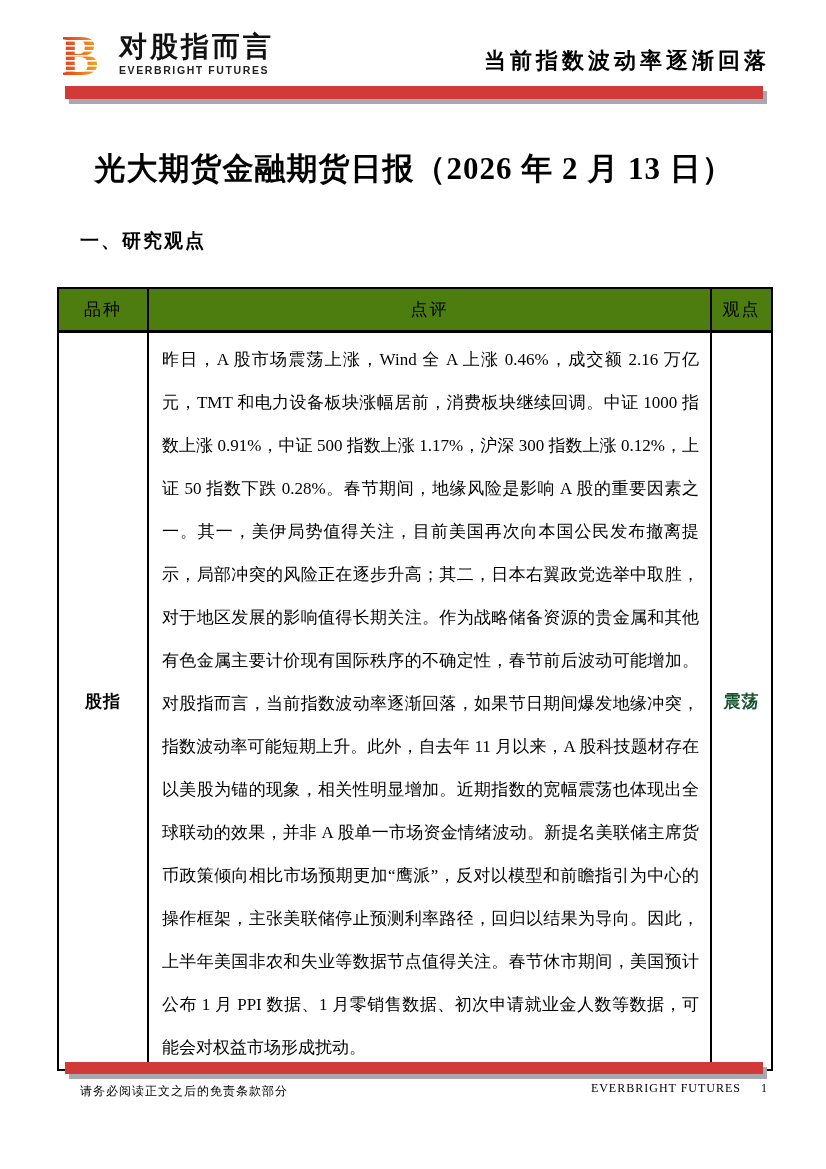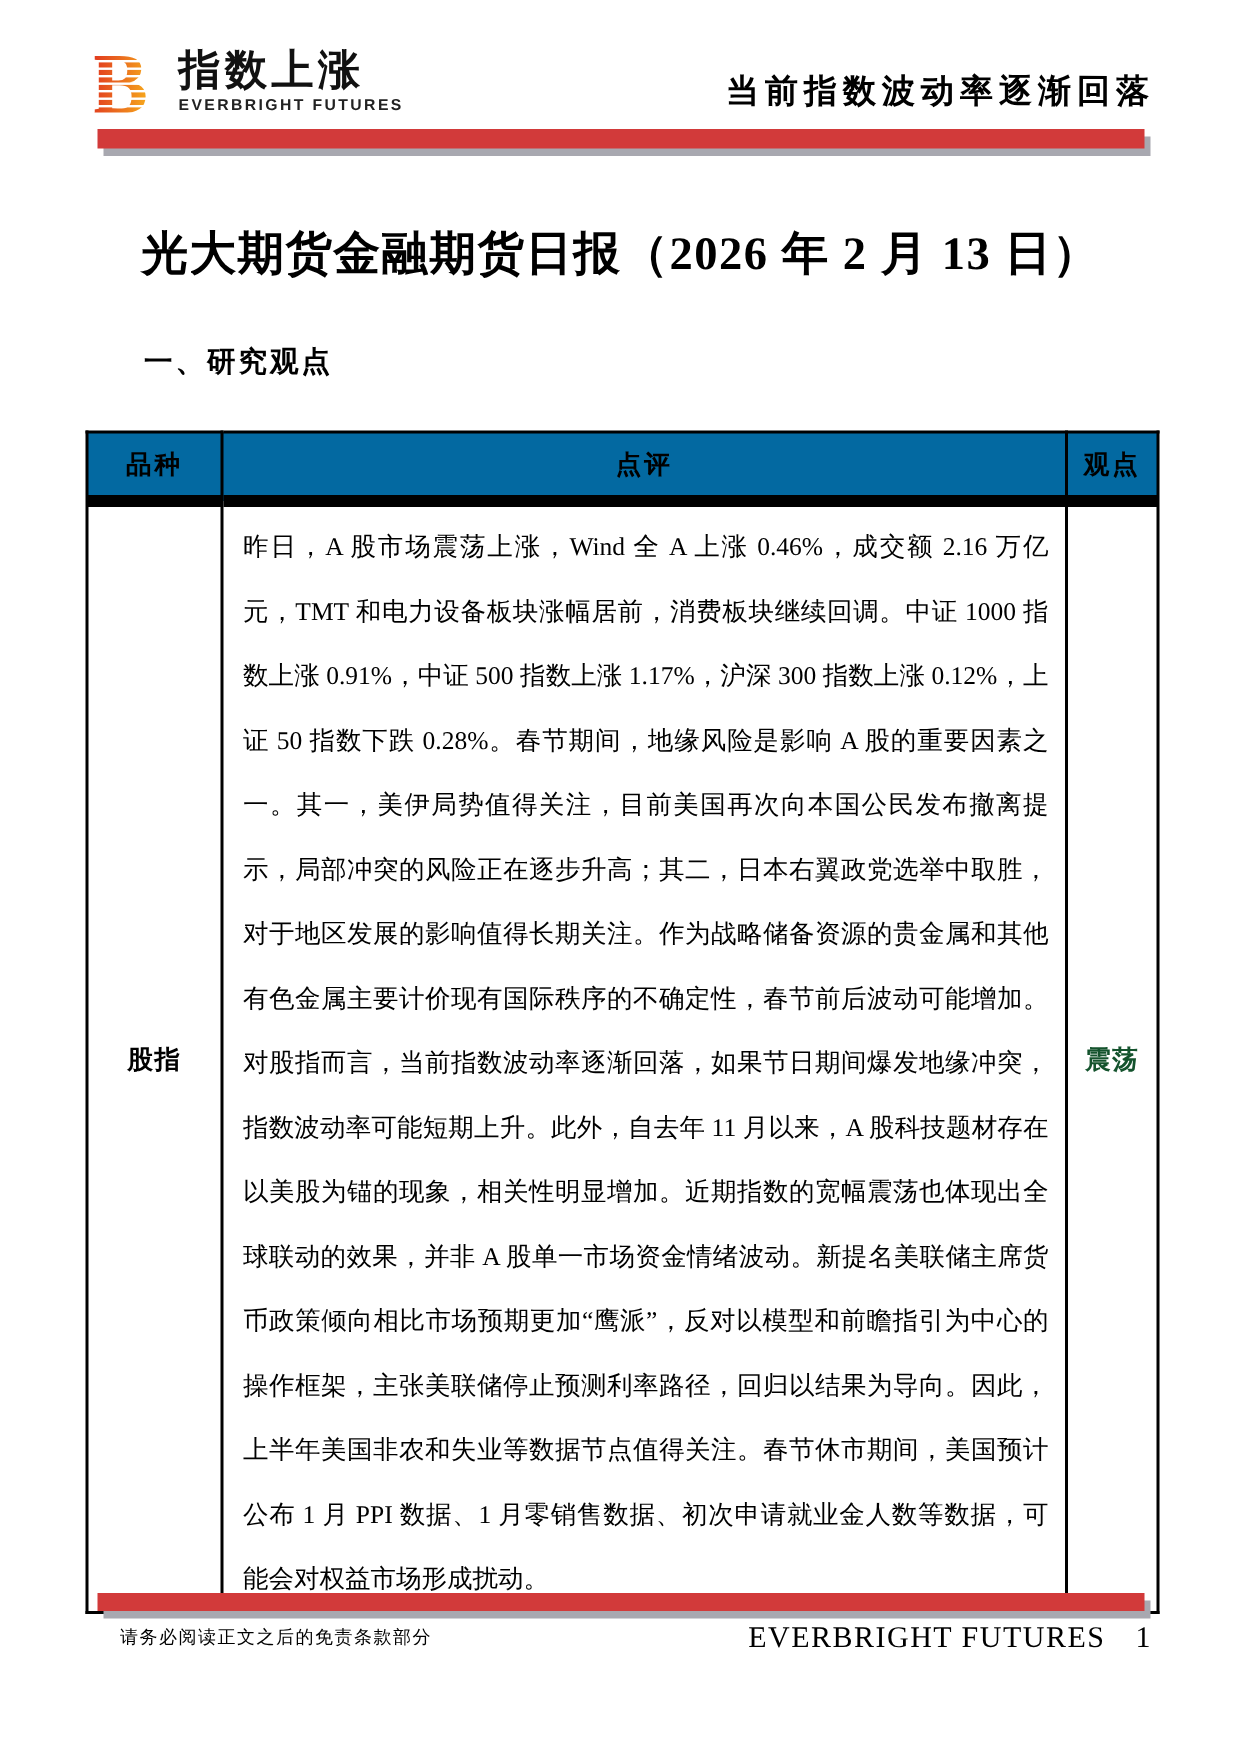--- a/index.html
+++ b/index.html
@@ -33,57 +33,57 @@
     box-shadow:4px 5px 0 0 #a8a8b0;
   }
   .rule-top{top:86px;}
   .rule-bottom{top:1062px;height:12px;}
   
   .doc-title{
     position:absolute;left:65px;top:148px;width:698px;
     text-align:center;font-weight:bold;font-size:31px;letter-spacing:1px;
   }
   .section-heading{
-    position:absolute;left:96px;top:228px;
+    position:absolute;left:80px;top:228px;
     font-weight:bold;font-size:19px;letter-spacing:2px;
   }
   
   .report-table{
     position:absolute;left:57px;top:287px;width:714px;
     border-collapse:collapse;table-layout:fixed;
   }
   .report-table col.c1{width:90px;}
   .report-table col.c2{width:563px;}
   .report-table col.c3{width:61px;}
   .report-table th,.report-table td{
     border:2px solid #000;
     font-size:17px;
   }
   .report-table th{
-    background:#0369a1;height:39px;
-    font-weight:bold;text-align:center;letter-spacing:2px;
-    border-bottom:8px solid #000000;
+    background:#4d7c0f;height:39px;
+    font-weight:normal;text-align:center;letter-spacing:2px;
+    border-bottom:3px solid #000000;
   }
   .report-table td{vertical-align:middle;}
   .cell-variety{text-align:center;font-weight:bold;letter-spacing:1px;margin-left:28px;}
   .cell-comment{
     height:690px;vertical-align:top;
     padding:5px 11px 0 13px;
     text-align:justify;text-justify:inter-ideograph;
     line-height:43px;
   }
   .cell-view{text-align:center;font-weight:bold;color:#14532d;letter-spacing:1px;}
   
   .footer-disclaimer{
     position:absolute;left:80px;top:1083px;
     font-size:12px;letter-spacing:1px;
   }
   .footer-brand{
     position:absolute;right:58px;top:1081px;
-    font-size:20px;letter-spacing:1px;
+    font-size:12px;letter-spacing:1px;
   }
   .footer-brand .pagenum{display:inline-block;margin-left:20px;}
 </style>
 </head>
 <body>
 
 <div class="page">
 
   <div class="logo">
     <svg class="logo-mark" width="44" height="48" viewBox="0 0 44 48" aria-hidden="true">
@@ -102,21 +102,21 @@
           <rect x="0" y="24" width="44" height="1.6" fill="#000"></rect>
           <rect x="0" y="29" width="44" height="1.6" fill="#000"></rect>
           <rect x="0" y="34" width="44" height="1.6" fill="#000"></rect>
           <rect x="0" y="39" width="44" height="1.6" fill="#000"></rect>
           <rect x="0" y="44" width="44" height="1.6" fill="#000"></rect>
         </mask>
       </defs>
       <text x="-3" y="44" font-family="Liberation Serif, serif" font-weight="bold" font-size="58" fill="url(#lg)" mask="url(#stripes)">B</text>
     </svg>
     <div class="logo-text">
-      <div class="logo-cn">指数上涨</div>
+      <div class="logo-cn">对股指而言</div>
       <div class="logo-en">EVERBRIGHT FUTURES</div>
     </div>
   </div>
 
   <div class="header-title">当前指数波动率逐渐回落</div>
 
   <div class="rule rule-top"></div>
 
   <div class="doc-title">光大期货金融期货日报（2026 年 2 月 13 日）</div>
 

